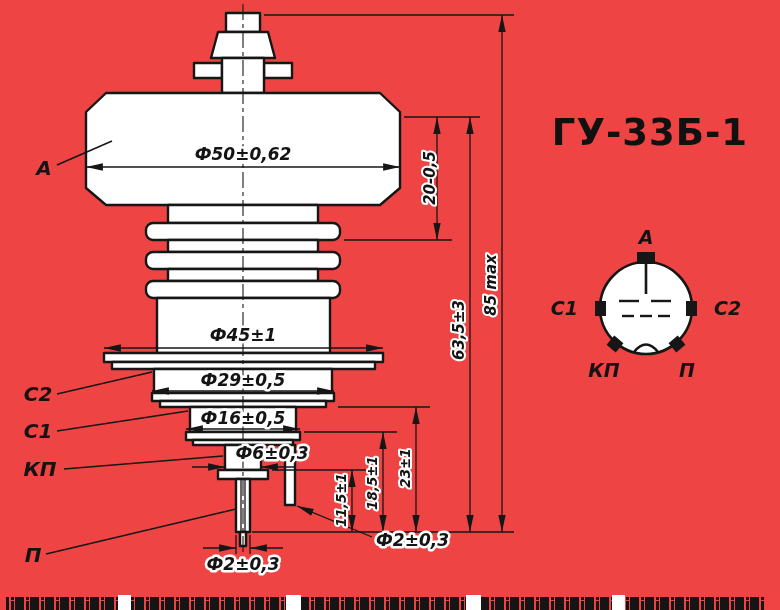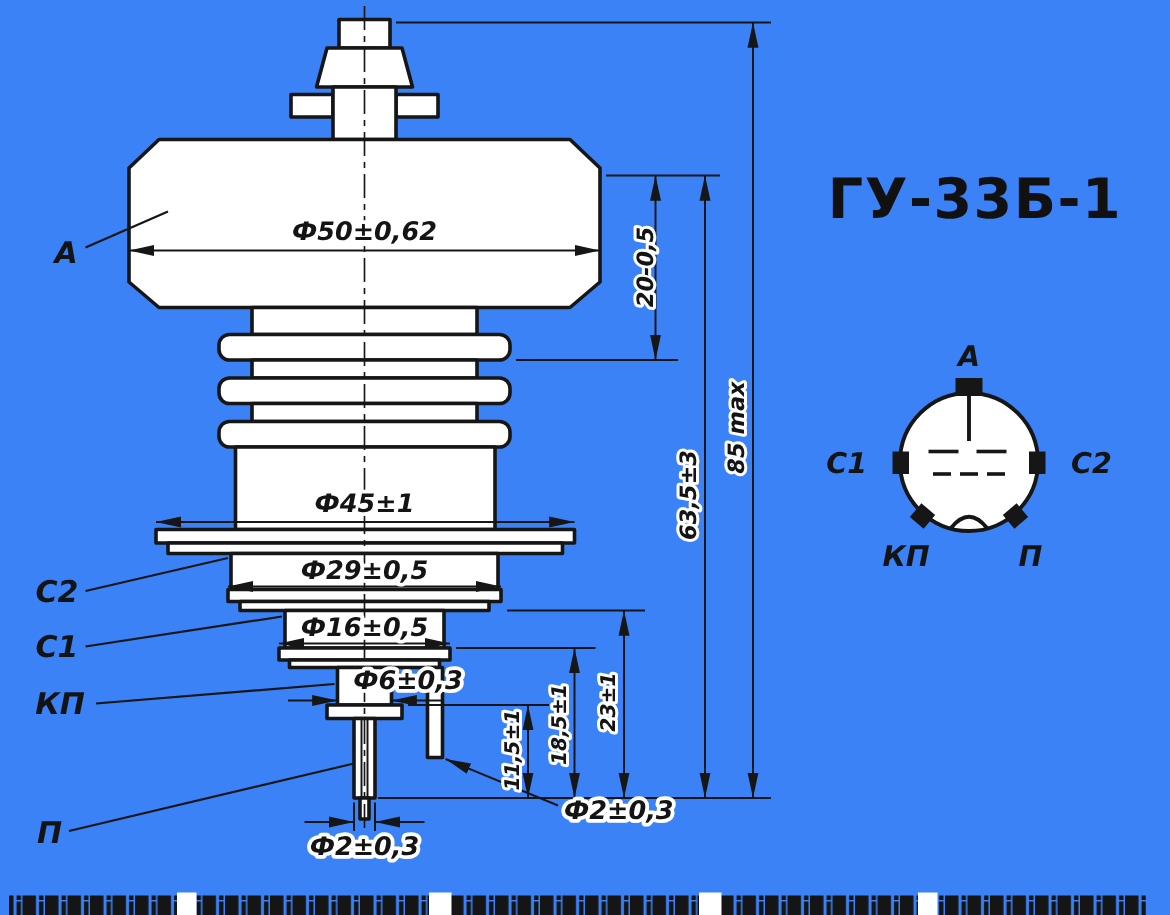--- a/index.html
+++ b/index.html
@@ -1,16 +1,16 @@
 <!DOCTYPE html>
 <html><head>
 <meta charset="utf-8">
 <style>
   html,body{margin:0;padding:0;background:#fff}
-  .stage{position:relative;width:780px;height:610px;background:#3b82f6;overflow:hidden;
+  .stage{position:relative;width:780px;height:610px;background:#ef4444;overflow:hidden;
          font-family:"DejaVu Sans",sans-serif}
   svg{display:block}
   .outline{stroke:#161616;stroke-width:2.4;fill:#fff;stroke-linejoin:round}
   .thin{stroke:#161616;stroke-width:1.3;fill:none}
   .leader{stroke:#161616;stroke-width:1.5;fill:none}
   .cl{stroke:#161616;stroke-width:1.1;fill:none;stroke-dasharray:16 4 4 4}
   .dim-t{font:italic 700 17px "DejaVu Sans",sans-serif;fill:#141414;
          paint-order:stroke;stroke:#fff;stroke-width:5px;stroke-linejoin:round}
   .dim-r{font:italic 700 15px "DejaVu Sans",sans-serif;fill:#141414;
          paint-order:stroke;stroke:#fff;stroke-width:4px;stroke-linejoin:round}

